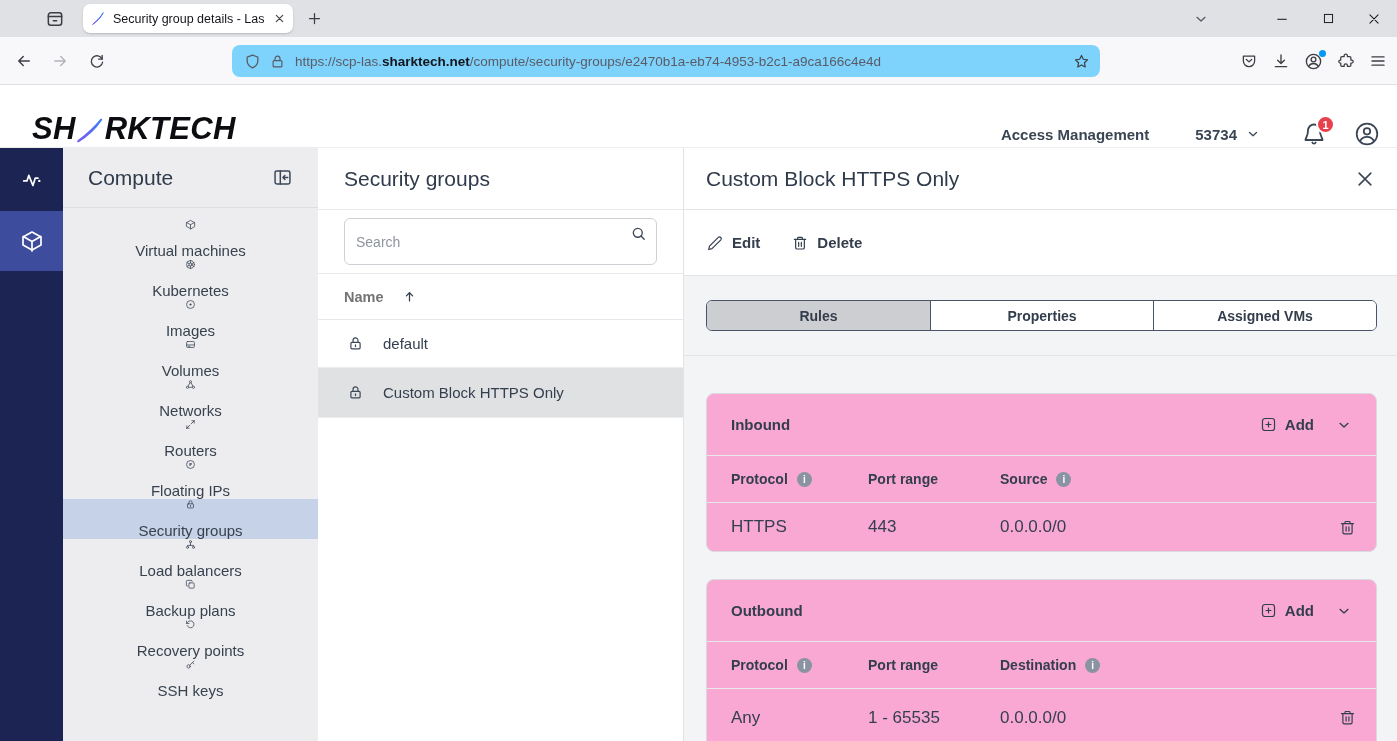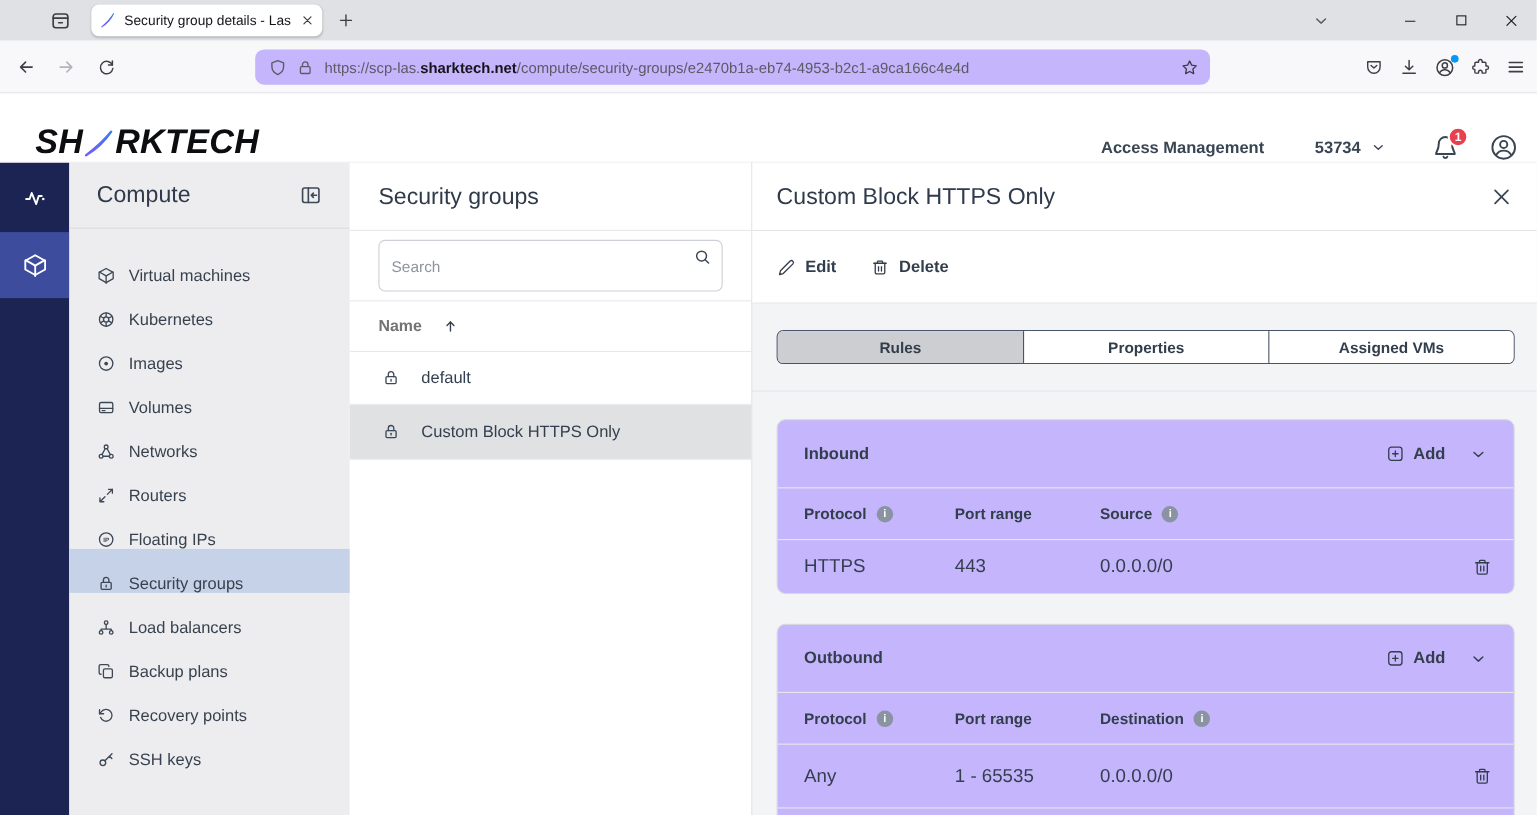--- a/index.html
+++ b/index.html
@@ -12,21 +12,21 @@
   .tab { margin-left:18px; width:210px; height:29px; background:#fff; border-radius:7px; box-shadow:0 1px 2px rgba(0,0,0,.18); display:flex; align-items:center; padding:0 8px; gap:7px; }
   .tab-title { font-size:12.5px; color:#15141a; white-space:nowrap; overflow:hidden; flex:1; }
   .newtab { margin-left:14px; }
   .wincontrols { position:absolute; right:0; top:0; height:37px; display:flex; align-items:center; gap:0; }
   .wc { width:46px; height:37px; display:flex; align-items:center; justify-content:center; }
   .tablist-chev { position:absolute; right:188px; top:0; height:37px; display:flex; align-items:center; }
 
   .btoolbar { position:absolute; top:37px; left:0; width:1397px; height:48px; background:#f8f8fa; border-bottom:1px solid #dfe0e4; display:flex; align-items:center; }
   .navbtn { width:32px; height:32px; display:flex; align-items:center; justify-content:center; border-radius:4px; }
   .nav-back { margin-left:8px; } .nav-fwd { margin-left:4px; } .nav-reload { margin-left:4px; }
-  .urlbar { position:absolute; left:232px; top:8px; width:868px; height:32px; background:#c4b5fd; border-radius:8px; display:flex; align-items:center; padding:0 10px 0 12px; }
+  .urlbar { position:absolute; left:232px; top:8px; width:868px; height:32px; background:#7dd3fc; border-radius:8px; display:flex; align-items:center; padding:0 10px 0 12px; }
   .url-text { font-size:13.5px; color:#5b5b66; white-space:nowrap; overflow:hidden; flex:1; margin-left:10px; }
   .url-text b { color:#15141a; font-weight:600; }
   .btools { position:absolute; right:10px; top:8px; display:flex; align-items:center; gap:14px; height:32px; }
 
   
   .appheader { position:absolute; top:85px; left:0; width:1397px; height:63px; background:#fff; border-bottom:1px solid #eceded; display:flex; align-items:flex-end; }
   .logo { margin-left:32px; display:flex; align-items:center; font-style:italic; font-weight:800; font-size:31px; letter-spacing:.3px; color:#0c0d10; }
   .logo svg { margin:2px 1px 0; transform:skewX(-8deg); }
   .hdr-right { position:absolute; right:17px; display:flex; align-items:center; }
   .access-mgmt { font-size:15px; font-weight:700; color:#3a4554; margin-right:46px; }
@@ -38,21 +38,21 @@
   .main { position:absolute; top:148px; left:0; width:1397px; height:593px; }
 
   .rail { position:absolute; left:0; top:0; width:63px; height:593px; background:#1b2452; }
   .rail-item { width:63px; height:63px; display:flex; align-items:center; justify-content:center; }
   .rail-item.active { height:60px; background:#3e4c9d; }
 
   .sidebar { position:absolute; left:63px; top:0; width:255px; height:593px; background:#ededef; }
   .sb-head { height:60px; border-bottom:1px solid #dcdde0; display:flex; align-items:center; padding:0 25px; justify-content:space-between; }
   .sb-title { font-size:21px; font-weight:500; color:#2f3a4b; }
   .sb-list { padding-top:11px; }
-  .sb-item { height:40px; display:flex; align-items:flex-end; gap:12px; padding-left:25px; font-size:15px; color:#38424f; cursor:pointer; }
+  .sb-item { height:40px; display:flex; align-items:center; gap:12px; font-size:15px; color:#38424f; cursor:pointer;flex-direction:column; }
   .sb-item.selected { background:#c5d2e7; }
 
   .listpanel { position:absolute; left:318px; top:0; width:365px; height:593px; background:#fff; }
   .lp-head { height:62px; display:flex; align-items:center; padding:0 26px; border-bottom:1px solid #e7e8ea; }
   .lp-title { font-size:21px; font-weight:500; color:#2f3a4b; }
   .lp-search { height:64px; display:flex; align-items:center; padding:0 26px; border-bottom:1px solid #e7e8ea; }
   .searchbox { position:relative; width:100%; }
   .searchbox input { width:100%; height:47px; border:1px solid #ced0d5; border-radius:6px; padding:0 34px 0 11px; font-size:14px; color:#333e4e; font-family:"Liberation Sans",sans-serif; outline:none; background:#fff; }
   .searchbox input::placeholder { color:#8f959e; }
   .searchbox .mag { position:absolute; right:10px; top:7px; }
@@ -65,21 +65,21 @@
   .dt-title { font-size:21px; font-weight:500; color:#2f3a4b; }
   .dt-toolbar { height:66px; background:#fff; border-bottom:1px solid #e4e5e7; display:flex; align-items:center; gap:32px; padding:0 23px; }
   .tool-btn { display:flex; align-items:center; gap:9px; font-size:15px; font-weight:600; color:#333e4d; cursor:pointer; }
 
   .tabsgrp { margin:24px 20px 0 22px; height:31px; display:grid; grid-template-columns:1fr 1fr 1fr; border:1px solid #4a5468; border-radius:6px; overflow:hidden; background:#fff; }
   .seg { display:flex; align-items:center; justify-content:center; font-size:14px; font-weight:600; color:#333e4d; cursor:pointer; background:#fff; }
   .seg + .seg { border-left:1px solid #4a5468; }
   .seg.active { background:#ccced1; }
   .dt-divider { margin-top:24px; border:none; border-top:1px solid #e3e4e7; }
 
-  .card { margin:25px 20px 0 22px; background:#c4b5fd; border:1px solid #d8dade; border-radius:8px; overflow:hidden; }
+  .card { margin:37px 20px 0 22px; background:#f9a8d4; border:1px solid #d8dade; border-radius:8px; overflow:hidden; }
   .card.outbound { margin-top:27px; height:200px; }
   .card-head { height:62px; display:flex; align-items:center; justify-content:space-between; padding:0 24px; border-bottom:1px solid #e7e8ea; }
   .card-title { font-size:15px; font-weight:700; color:#333e4d; }
   .card-actions { display:flex; align-items:center; gap:22px; }
   .addbtn { display:flex; align-items:center; gap:8px; font-size:15px; font-weight:600; color:#333e4d; cursor:pointer; }
   .rgrid { display:grid; grid-template-columns:137px 132px 1fr 30px; align-items:center; padding:0 20px 0 24px; }
   .rgrid.cols { height:47px; border-bottom:1px solid #e7e8ea; font-size:14px; font-weight:700; color:#333e4d; }
   .rgrid.row { height:48px; font-size:17px; color:#333e4e; }
   .rgrid.row.tall { height:58px; border-bottom:1px solid #e7e8ea; }
   .colcell { display:flex; align-items:center; gap:9px; }

